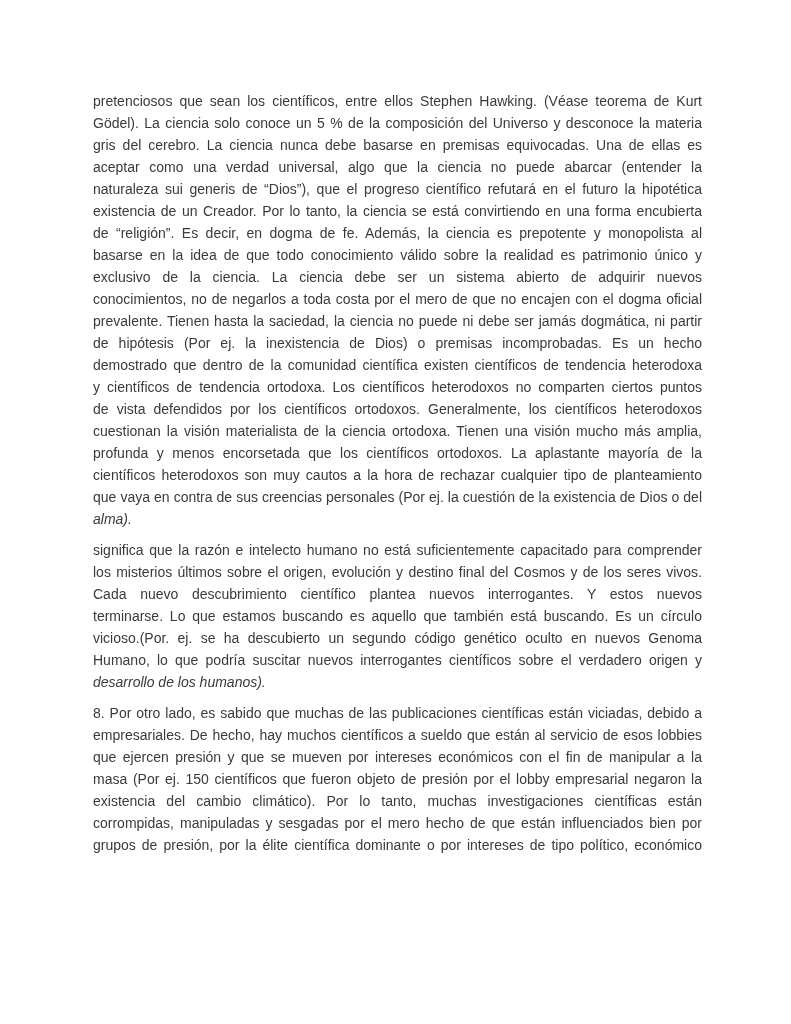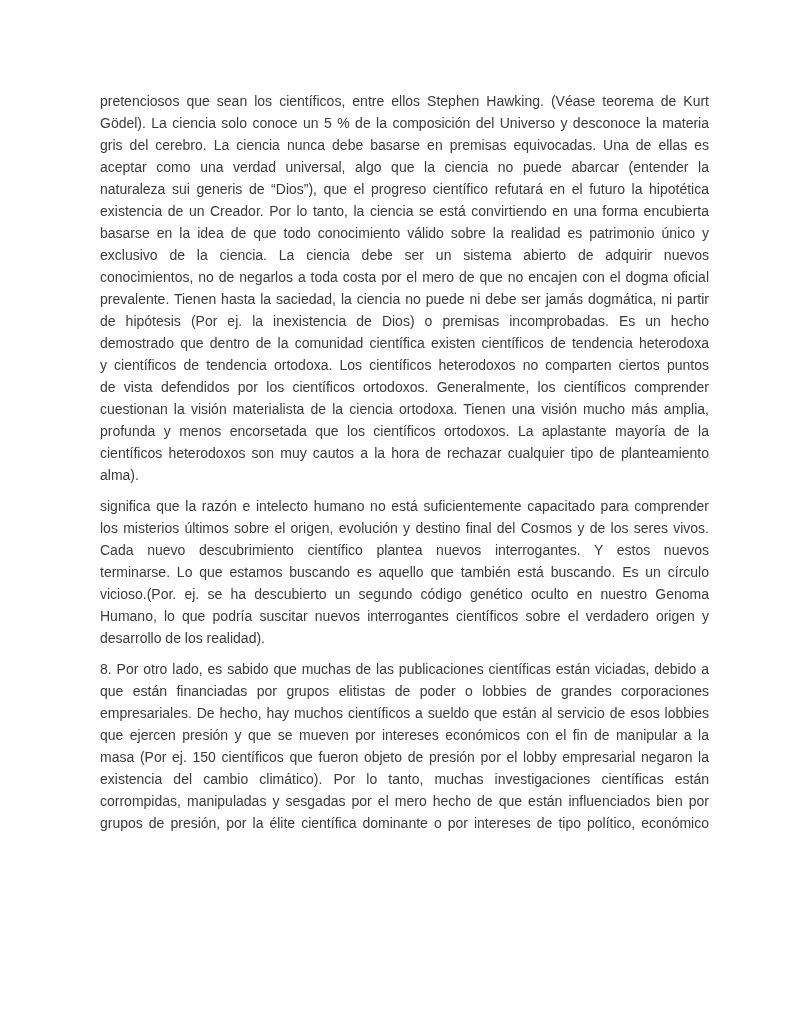--- a/index.html
+++ b/index.html
@@ -9,21 +9,21 @@
   }
   .page {
     position: relative;
     width: 791px;
     height: 1024px;
     background: #ffffff;
     overflow: hidden;
   }
   .text-block {
     position: absolute;
-    left: 100px;
+    left: 93px;
     top: 90px;
     width: 609px;
     font-family: "Liberation Sans", "DejaVu Sans", sans-serif;
     font-size: 14px;
     line-height: 22px;
     color: #3a3a3a;
   }
   .paragraph {
     margin: 0 0 9px 0;
   }
@@ -31,59 +31,61 @@
     height: 22px;
     text-align: justify;
     text-align-last: justify;
     transform-origin: 0 50%;
     overflow: visible;
   }
   .line-final {
     text-align: left;
     text-align-last: left;
     white-space: nowrap;
+    font-style: italic;
   }
 </style>
 </head>
 <body>
 
 <div class="page">
   <div class="text-block">
       <div class="paragraph">
         <div class="line" style="">pretenciosos que sean los científicos, entre ellos Stephen Hawking. (Véase teorema de Kurt</div>
         <div class="line" style="">Gödel). La ciencia solo conoce un 5 % de la composición del Universo y desconoce la materia</div>
         <div class="line" style="">gris del cerebro. La ciencia nunca debe basarse en premisas equivocadas. Una de ellas es</div>
         <div class="line" style="">aceptar como una verdad universal, algo que la ciencia no puede abarcar (entender la</div>
         <div class="line" style="">naturaleza sui generis de “Dios”), que el progreso científico refutará en el futuro la hipotética</div>
         <div class="line" style="">existencia de un Creador. Por lo tanto, la ciencia se está convirtiendo en una forma encubierta</div>
+        <div class="line" style="">de “religión”. Es decir, en dogma de fe. Además, la ciencia es prepotente y monopolista al</div>
         <div class="line" style="">basarse en la idea de que todo conocimiento válido sobre la realidad es patrimonio único y</div>
         <div class="line" style="">exclusivo de la ciencia. La ciencia debe ser un sistema abierto de adquirir nuevos</div>
         <div class="line" style="">conocimientos, no de negarlos a toda costa por el mero de que no encajen con el dogma oficial</div>
         <div class="line" style="">prevalente. Tienen hasta la saciedad, la ciencia no puede ni debe ser jamás dogmática, ni partir</div>
         <div class="line" style="">de hipótesis (Por ej. la inexistencia de Dios) o premisas incomprobadas. Es un hecho</div>
         <div class="line" style="">demostrado que dentro de la comunidad científica existen científicos de tendencia heterodoxa</div>
         <div class="line" style="">y científicos de tendencia ortodoxa. Los científicos heterodoxos no comparten ciertos puntos</div>
-        <div class="line" style="">de vista defendidos por los científicos ortodoxos. Generalmente, los científicos comprender</div>
+        <div class="line" style="">de vista defendidos por los científicos ortodoxos. Generalmente, los científicos heterodoxos</div>
         <div class="line" style="">cuestionan la visión materialista de la ciencia ortodoxa. Tienen una visión mucho más amplia,</div>
         <div class="line" style="">profunda y menos encorsetada que los científicos ortodoxos. La aplastante mayoría de la</div>
         <div class="line" style="">científicos heterodoxos son muy cautos a la hora de rechazar cualquier tipo de planteamiento</div>
+        <div class="line" style="">que vaya en contra de sus creencias personales (Por ej. la cuestión de la existencia de Dios o del</div>
         <div class="line line-final">alma).</div>
       </div>
       <div class="paragraph">
         <div class="line" style="">significa que la razón e intelecto humano no está suficientemente capacitado para comprender</div>
         <div class="line" style="">los misterios últimos sobre el origen, evolución y destino final del Cosmos y de los seres vivos.</div>
         <div class="line" style="">Cada nuevo descubrimiento científico plantea nuevos interrogantes. Y estos nuevos</div>
         <div class="line" style="">terminarse. Lo que estamos buscando es aquello que también está buscando. Es un círculo</div>
-        <div class="line" style="">vicioso.(Por. ej. se ha descubierto un segundo código genético oculto en nuestro Genoma</div>
+        <div class="line" style="">vicioso.(Por. ej. se ha descubierto un segundo código genético oculto en nuevos Genoma</div>
         <div class="line" style="">Humano, lo que podría suscitar nuevos interrogantes científicos sobre el verdadero origen y</div>
-        <div class="line line-final">desarrollo de los realidad).</div>
+        <div class="line line-final">desarrollo de los humanos).</div>
       </div>
       <div class="paragraph">
         <div class="line" style="">8. Por otro lado, es sabido que muchas de las publicaciones científicas están viciadas, debido a</div>
-        <div class="line" style="">que están financiadas por grupos elitistas de poder o lobbies de grandes corporaciones</div>
         <div class="line" style="">empresariales. De hecho, hay muchos científicos a sueldo que están al servicio de esos lobbies</div>
         <div class="line" style="">que ejercen presión y que se mueven por intereses económicos con el fin de manipular a la</div>
         <div class="line" style="">masa (Por ej. 150 científicos que fueron objeto de presión por el lobby empresarial negaron la</div>
         <div class="line" style="">existencia del cambio climático). Por lo tanto, muchas investigaciones científicas están</div>
         <div class="line" style="">corrompidas, manipuladas y sesgadas por el mero hecho de que están influenciados bien por</div>
         <div class="line" style="">grupos de presión, por la élite científica dominante o por intereses de tipo político, económico</div>
       </div>
     </div>
 </div>
 

